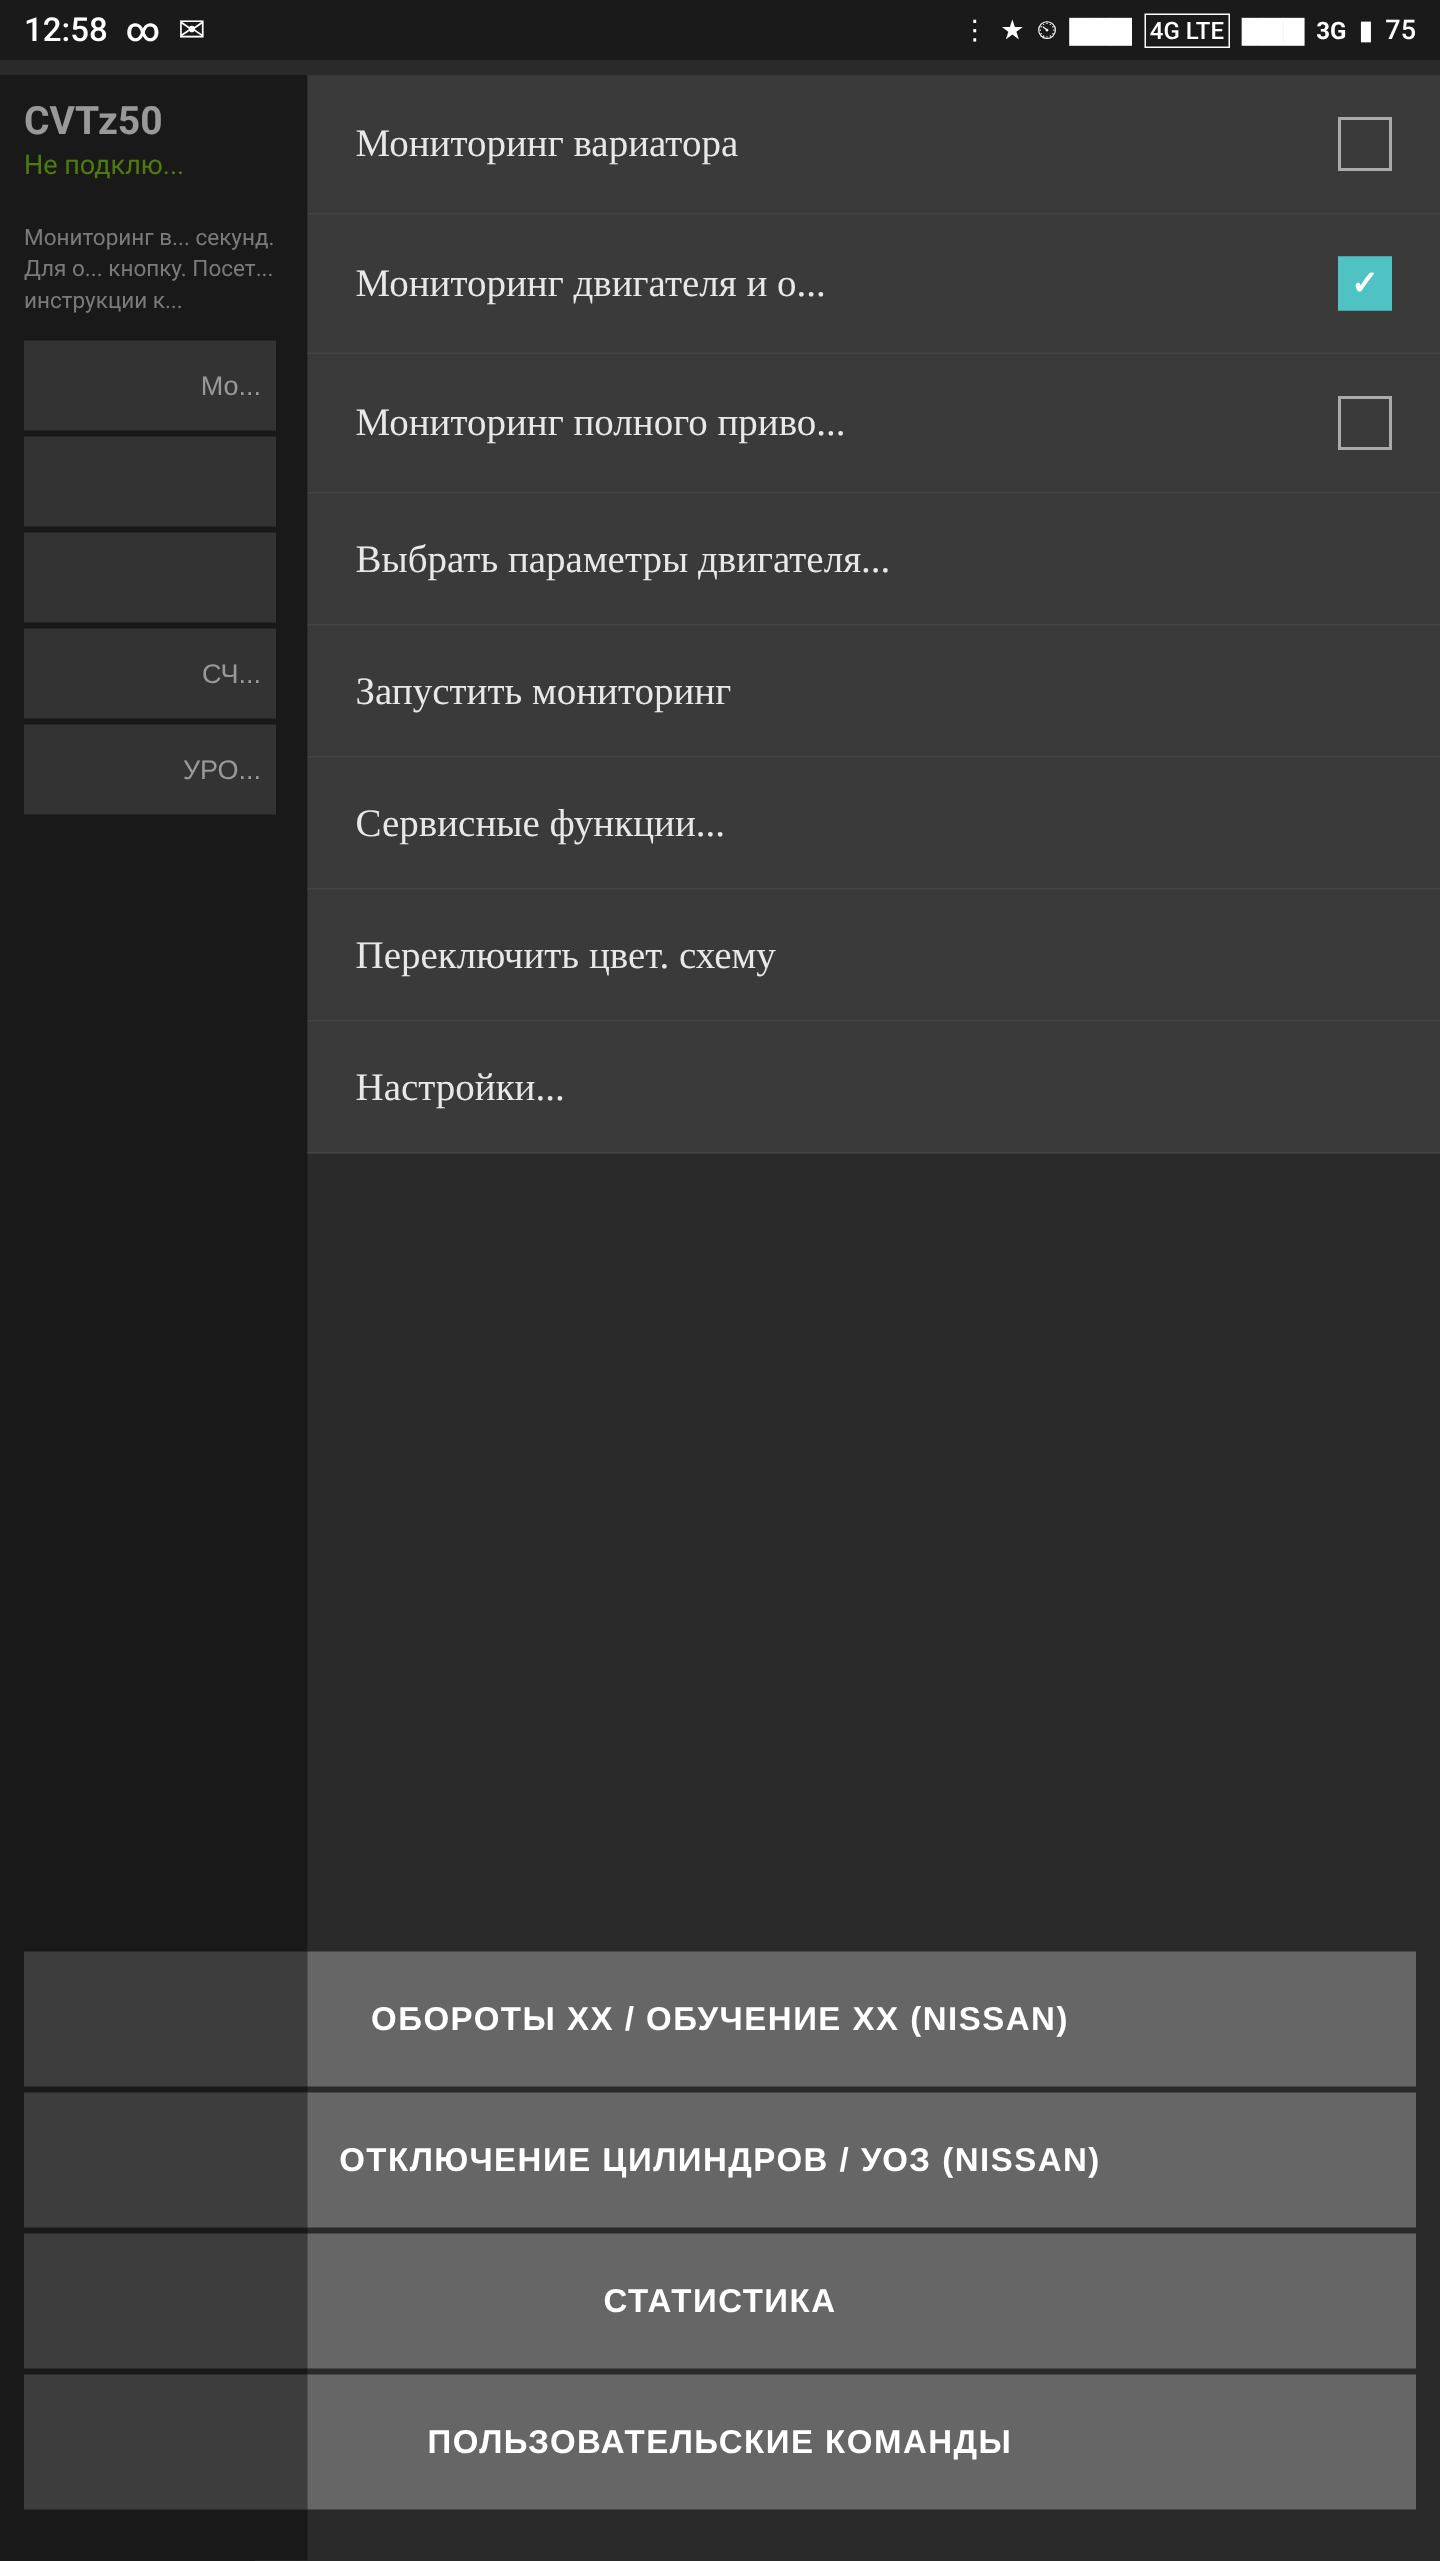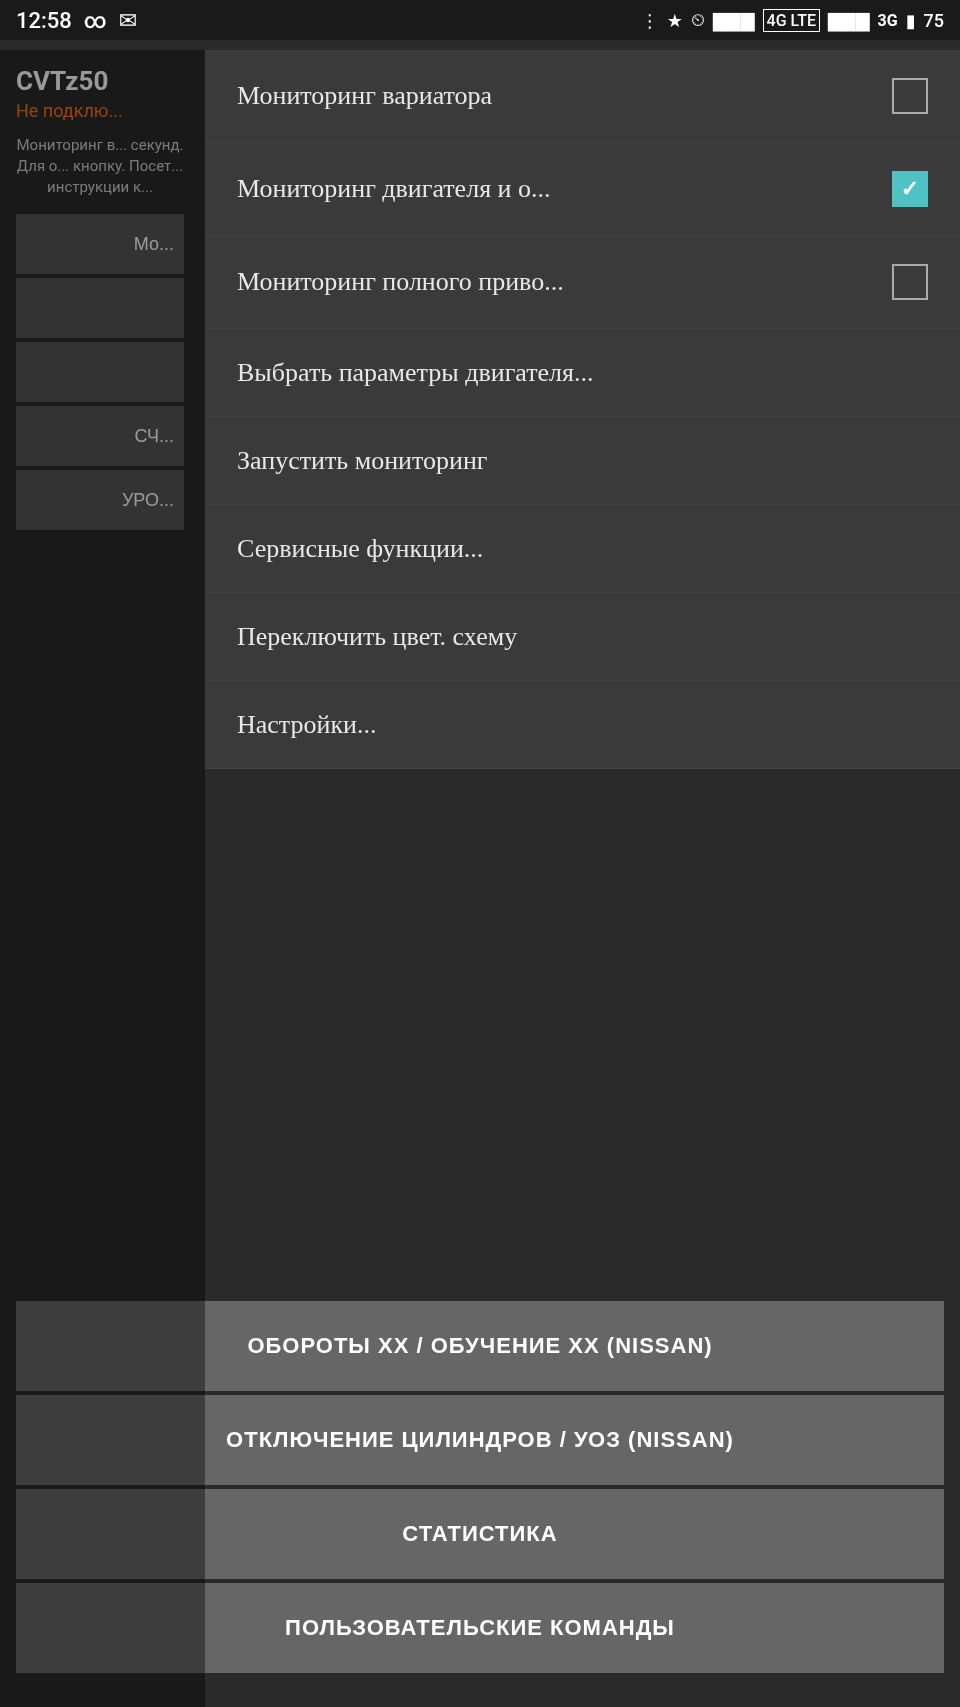--- a/index.html
+++ b/index.html
@@ -47,30 +47,29 @@
       background: #2a2a2a;
       padding: 16px;
     }
     .left-panel-title {
       color: #fff;
       font-size: 26px;
       font-weight: bold;
       margin-bottom: 4px;
     }
     .left-panel-subtitle {
-      color: #f97316;
+      color: #84cc16;
       font-size: 18px;
-      margin-bottom: 14px;
+      margin-bottom: 27px;
     }
     .left-panel-description {
       color: #ccc;
       font-size: 15px;
       line-height: 1.4;
       margin-bottom: 16px;
-      text-align: center;
     }
     .left-btn {
       background: #555;
       border: none;
       color: #fff;
       width: 100%;
       height: 60px;
       margin-bottom: 4px;
       font-size: 18px;
       text-align: right;

